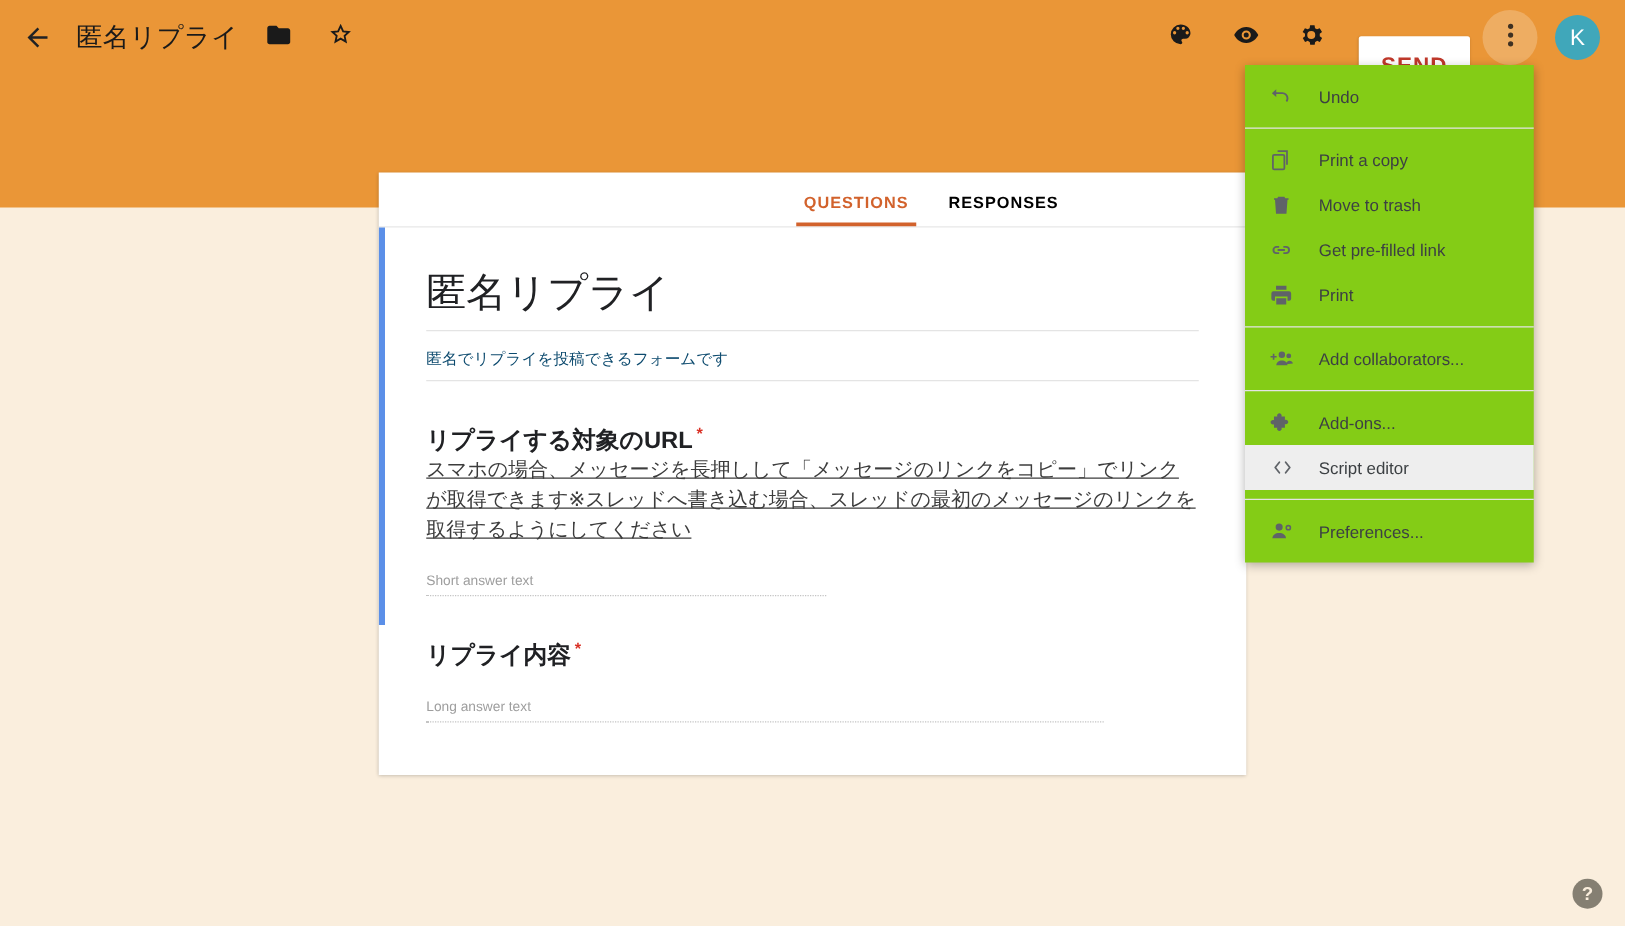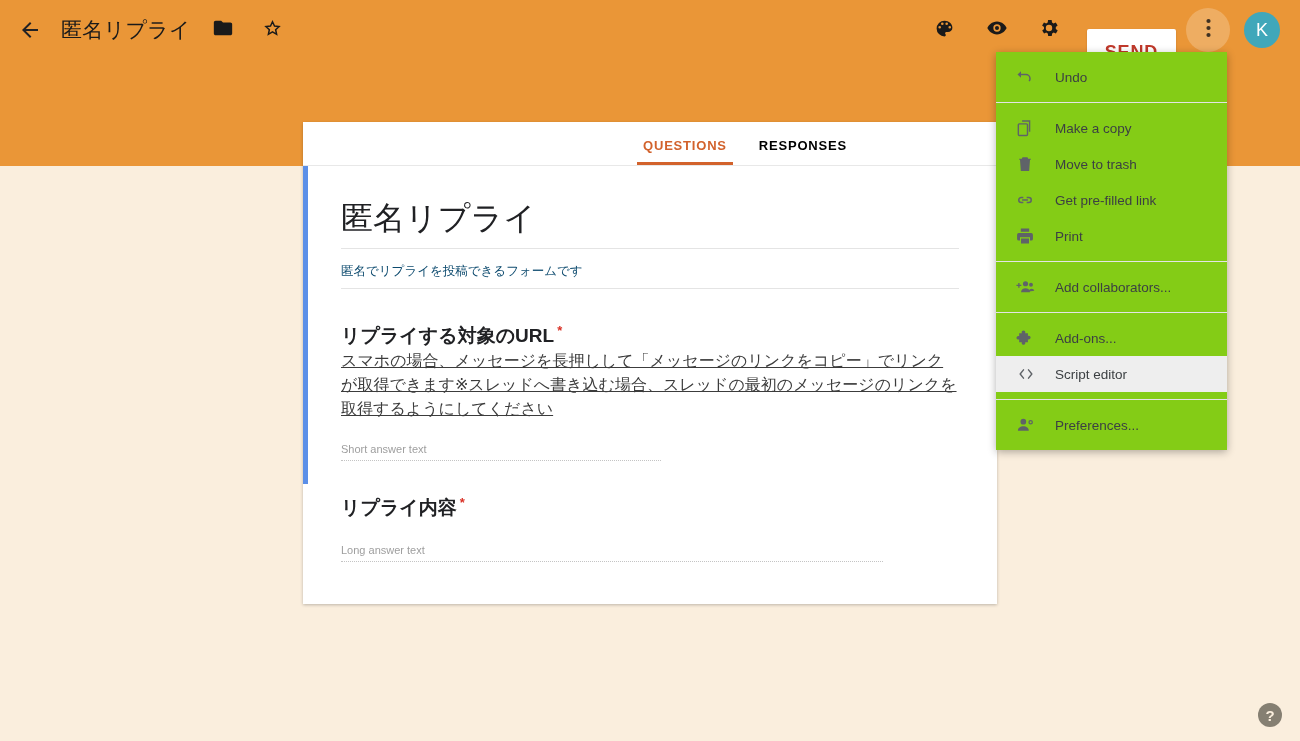--- a/index.html
+++ b/index.html
@@ -93,21 +93,21 @@
     display: flex; align-items: center; justify-content: center;
     margin-left: 14px;
     margin-right: 20px;
     cursor: pointer;
   }
 
   
   .form-card {
     position: absolute;
     left: 303px;
-    top: 122px;
+    top: 138px;
     width: 694px;
     height: 482px;
     background: #ffffff;
     box-shadow: 0 1px 3px rgba(0,0,0,0.24);
     overflow: hidden;
   }
   .tabs {
     height: 44px;
     display: flex;
     align-items: flex-end;
@@ -428,21 +428,21 @@
     </div>
     <div class="menu-sep"></div>
 
     <div class="menu-item">
       <span class="menu-ico">
         <svg width="20" height="20" viewBox="0 0 24 24">
             <path fill="none" stroke="#5f6368" stroke-width="1.7" d="M8.5 3.5h9v13"></path>
             <rect x="4" y="7" width="11" height="14" rx="1.2" fill="none" stroke="#5f6368" stroke-width="1.7"></rect>
           </svg>
       </span>
-      <span>Make a copy</span>
+      <span>Print a copy</span>
     </div>
 
     <div class="menu-item">
       <span class="menu-ico">
         <svg width="20" height="20" viewBox="0 0 24 24">
             <path fill="#5f6368" d="M6 7h12l-1 13.5H7zM9 4h6l.8 1.6H19V7H5V5.6h3.2z"></path>
           </svg>
       </span>
       <span>Move to trash</span>
     </div>

